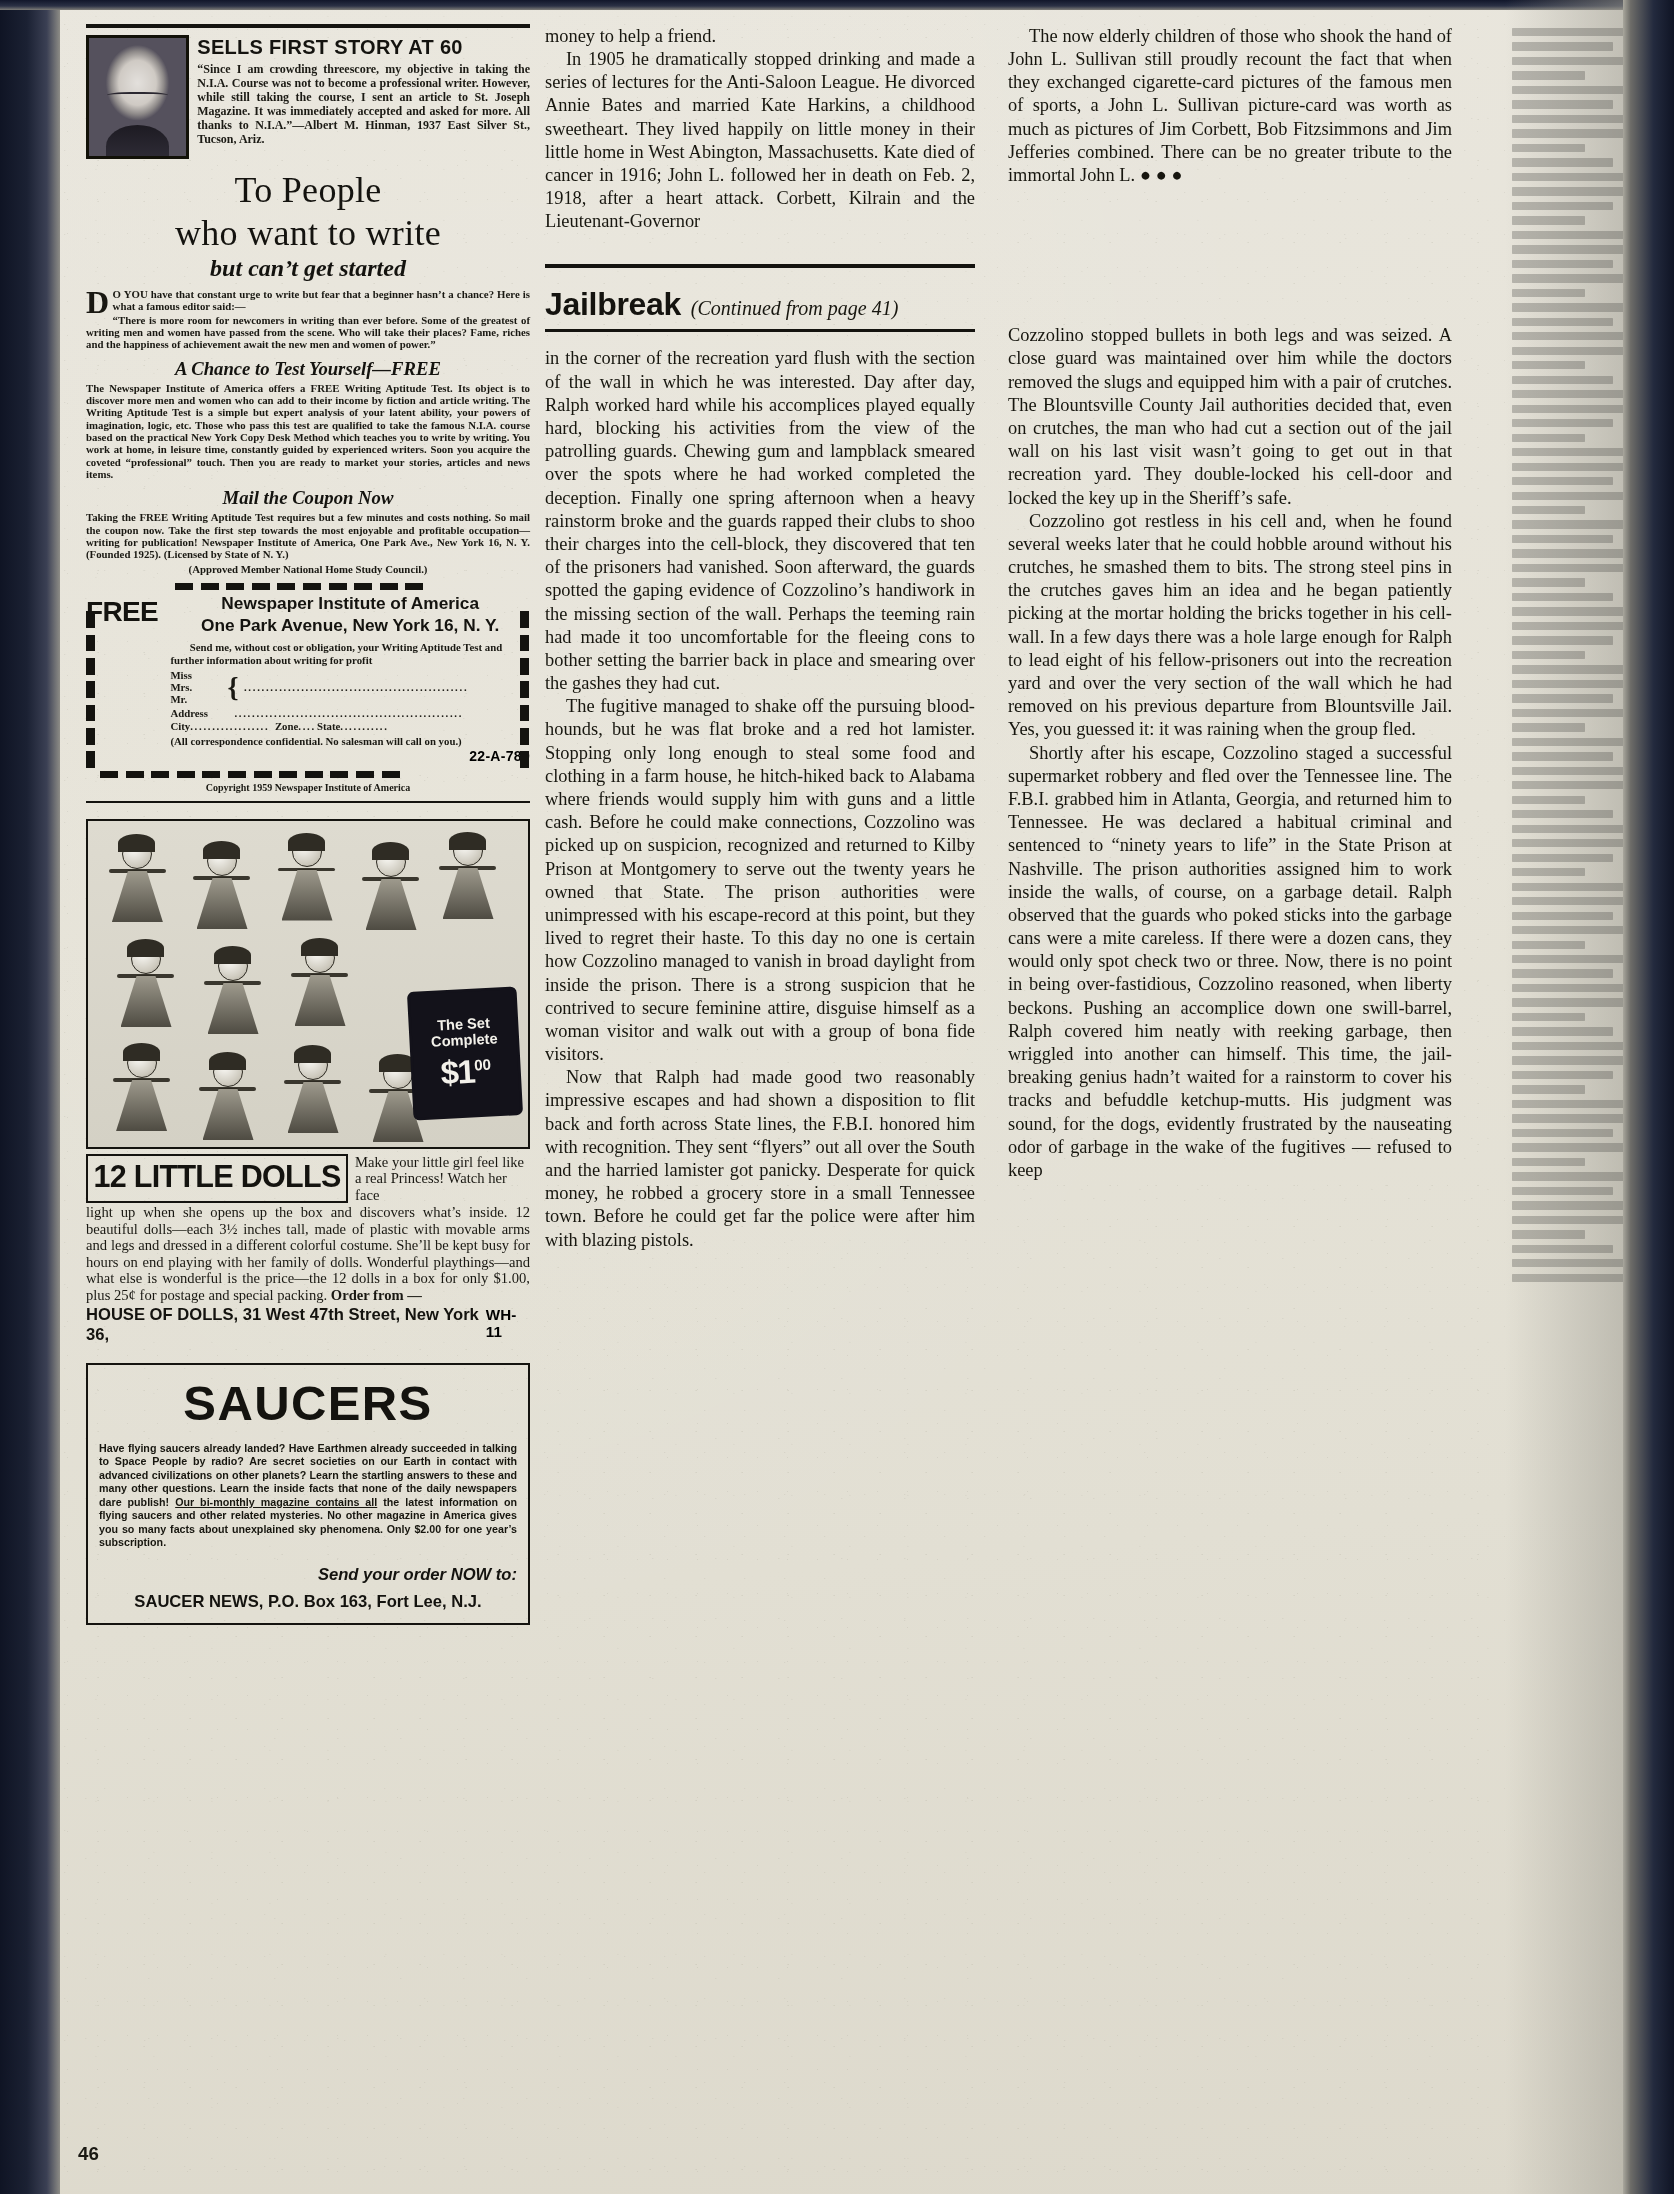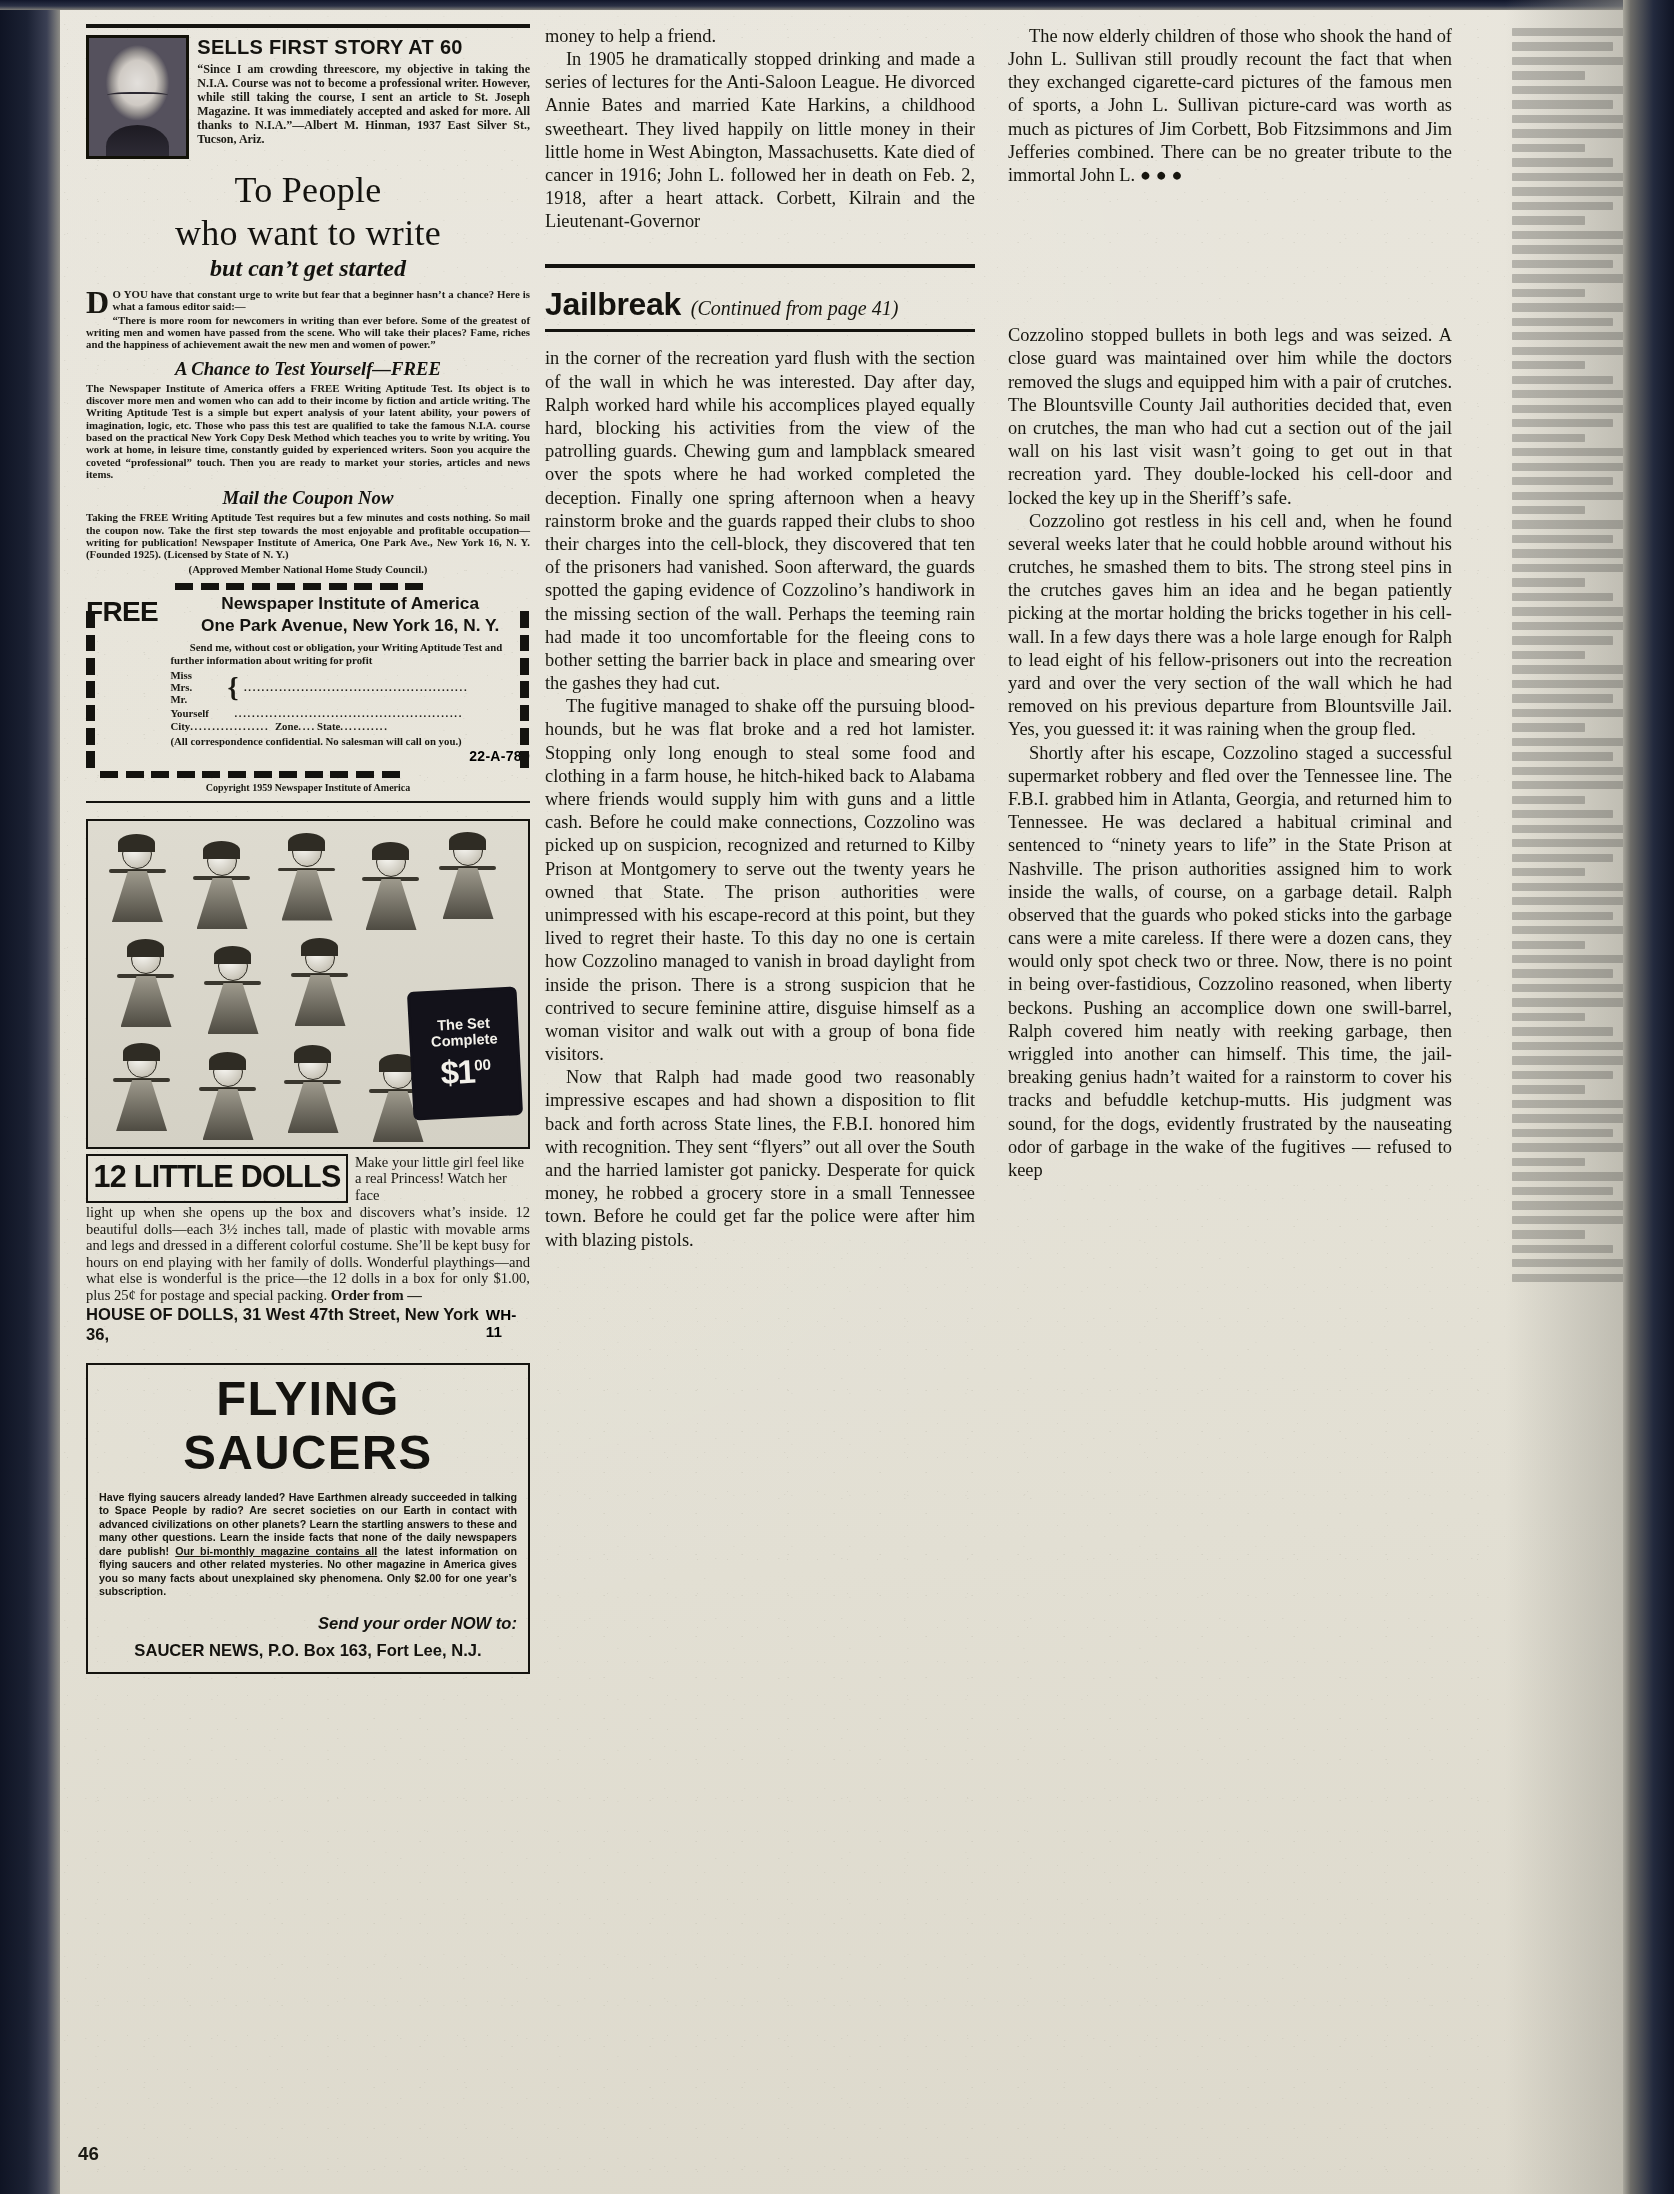--- a/index.html
+++ b/index.html
@@ -349,21 +349,21 @@
                     <span>Miss</span>
                     <span>Mrs.</span>
                     <span>Mr.</span>
                   </div>
                 </div>
                 <div class="brace">{</div>
                 <div class="dots">...................................................</div>
               </div>
 
               <div class="fieldrow" style="margin-top:1.4px">
-                <div class="lbl">Yourself</div>
+                <div class="lbl">Address</div>
                 <div class="dots">....................................................</div>
               </div>
 
               <div class="fieldrow" style="margin-top:1.4px">
                 <span>City</span>
                 <span style="letter-spacing:1.7px">..................</span>
                 <span style="margin-left:5.5px">Zone</span>
                 <span style="letter-spacing:1.7px">....</span>
                 <span style="margin-left:1px">State</span>
                 <span style="letter-spacing:1.7px">...........</span>
@@ -489,21 +489,20 @@
           <span>light up when she opens up the box and discovers what’s inside. 12 beautiful dolls—each 3½ inches tall, made of plastic with movable arms and legs and dressed in a different colorful costume. She’ll be kept busy for hours on end playing with her family of dolls. Wonderful playthings—and what else is wonderful is the price—the 12 dolls in a box for only $1.00, plus 25¢ for postage and special packing. </span><b>Order from —</b>
         </div>
 
         <div class="dolls-foot">
           <div class="dolls-addr">HOUSE OF DOLLS, 31 West 47th Street, New York 36,</div>
           <div class="wh">WH-11</div>
         </div>
       </div>
 
       <div id="saucer">
-        <div class="saucer-t1">FLYING</div>
         <div class="saucer-t2">SAUCERS</div>
         <div class="saucer-body">
           <span>Have flying saucers already landed? Have Earthmen already succeeded in talking to Space People by radio? Are secret societies on our Earth in contact with advanced civilizations on other planets? Learn the startling answers to these and many other questions. Learn the inside facts that none of the daily newspapers dare publish! </span><u>Our bi-monthly magazine contains all</u><span> the latest information on flying saucers and other related mysteries. No other magazine in America gives you so many facts about unexplained sky phenomena. Only $2.00 for one year’s subscription.</span>
         </div>
         <div class="saucer-cta">Send your order NOW to:</div>
         <div class="saucer-addr">SAUCER NEWS, P.O. Box 163, Fort Lee, N.J.</div>
       </div>
     </div>
 
     <div class="col" id="col2">

